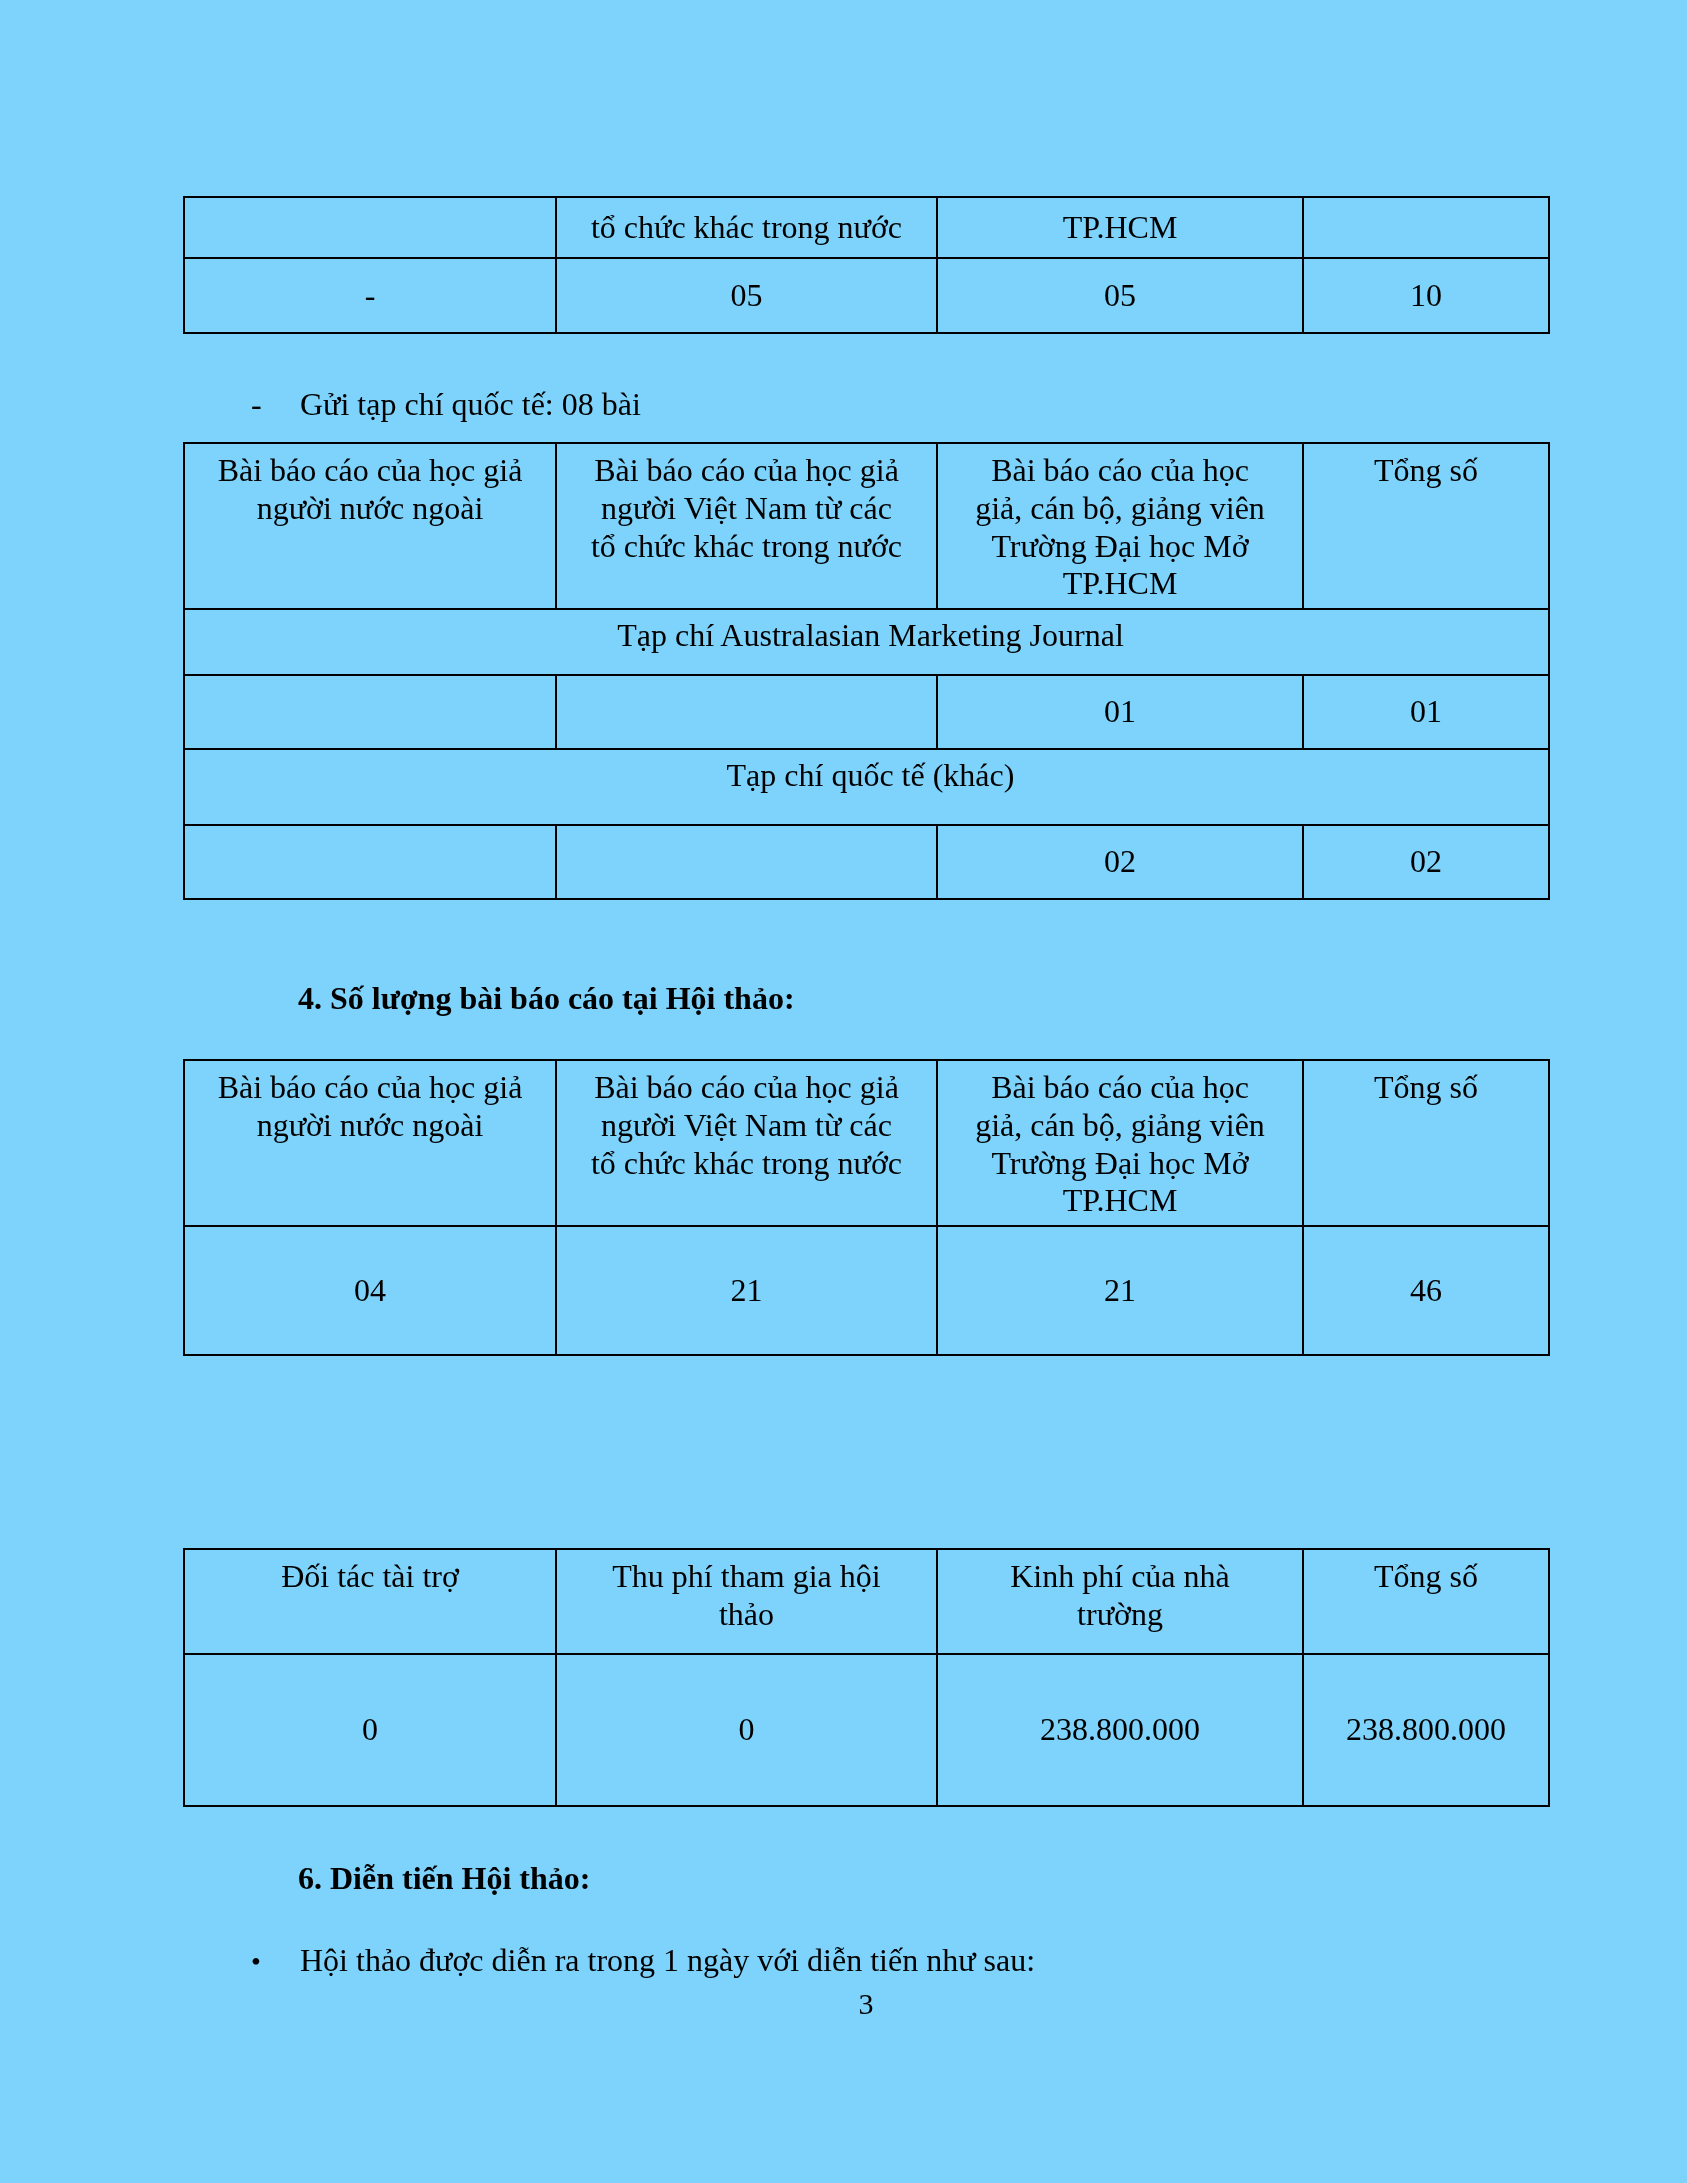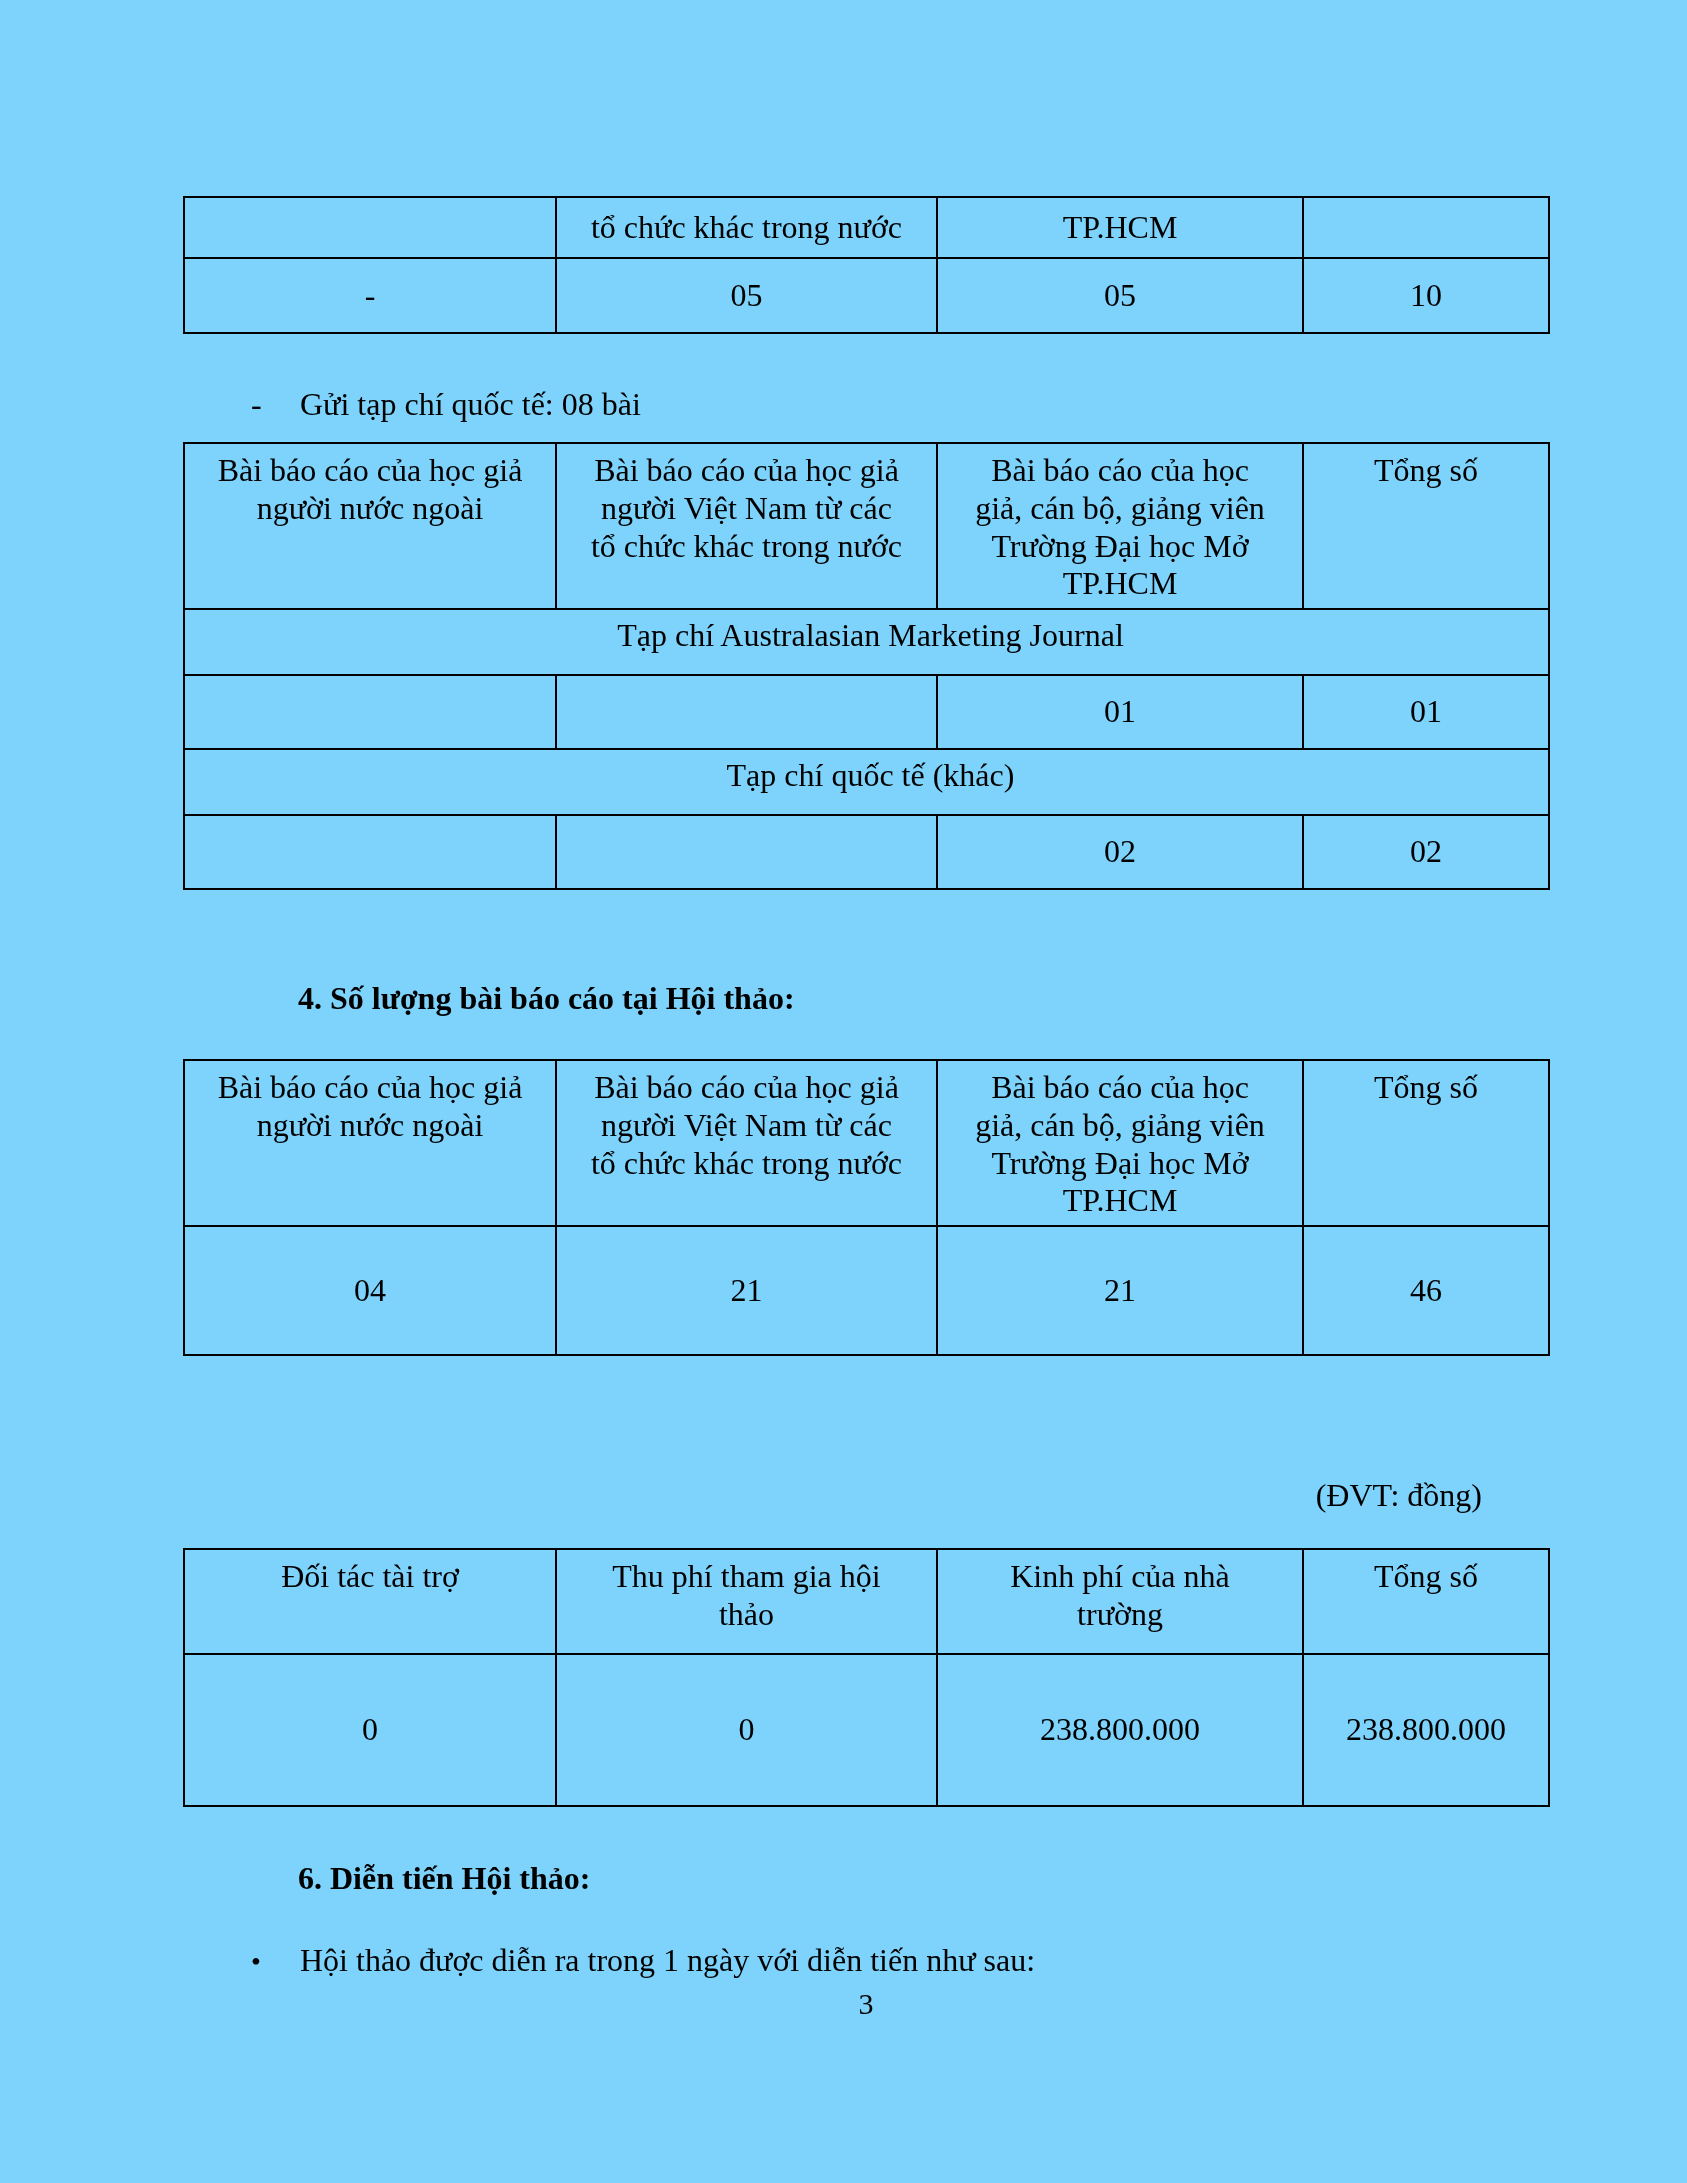--- a/index.html
+++ b/index.html
@@ -134,21 +134,21 @@
       </tr>
       <tr style="height:66px">
         <td class="group-cell" colspan="4">Tạp chí Australasian Marketing Journal</td>
       </tr>
       <tr style="height:74px">
         <td class="mid-cell"></td>
         <td class="mid-cell"></td>
         <td class="mid-cell">01</td>
         <td class="mid-cell">01</td>
       </tr>
-      <tr style="height:66px">
+      <tr style="height:76px">
         <td class="group-cell" colspan="4">Tạp chí quốc tế (khác)</td>
       </tr>
       <tr style="height:74px">
         <td class="mid-cell"></td>
         <td class="mid-cell"></td>
         <td class="mid-cell">02</td>
         <td class="mid-cell">02</td>
       </tr>
     </tbody>
   </table>
@@ -177,21 +177,20 @@
       </tr>
       <tr style="height:129px">
         <td class="mid-cell">04</td>
         <td class="mid-cell">21</td>
         <td class="mid-cell">21</td>
         <td class="mid-cell">46</td>
       </tr>
     </tbody>
   </table>
 
-  <div class="note-right" style="top:1477px">(ĐVT: đồng)</div>
 
   <table class="doc-table" style="top:1548px">
     <colgroup>
         <col class="c1">
         <col class="c2">
         <col class="c3">
         <col class="c4">
       </colgroup>
     <tbody>
       <tr style="height:105px">

